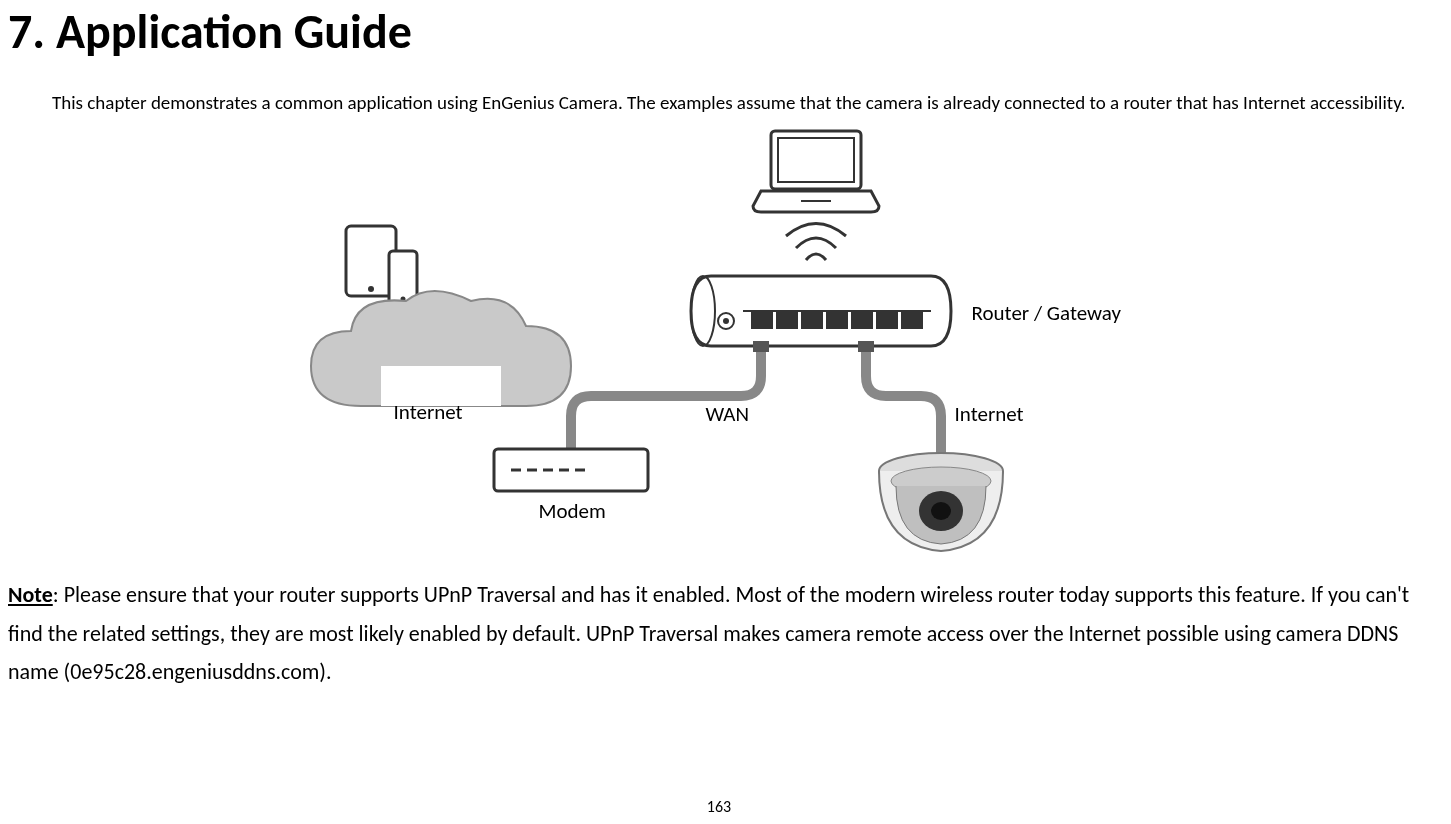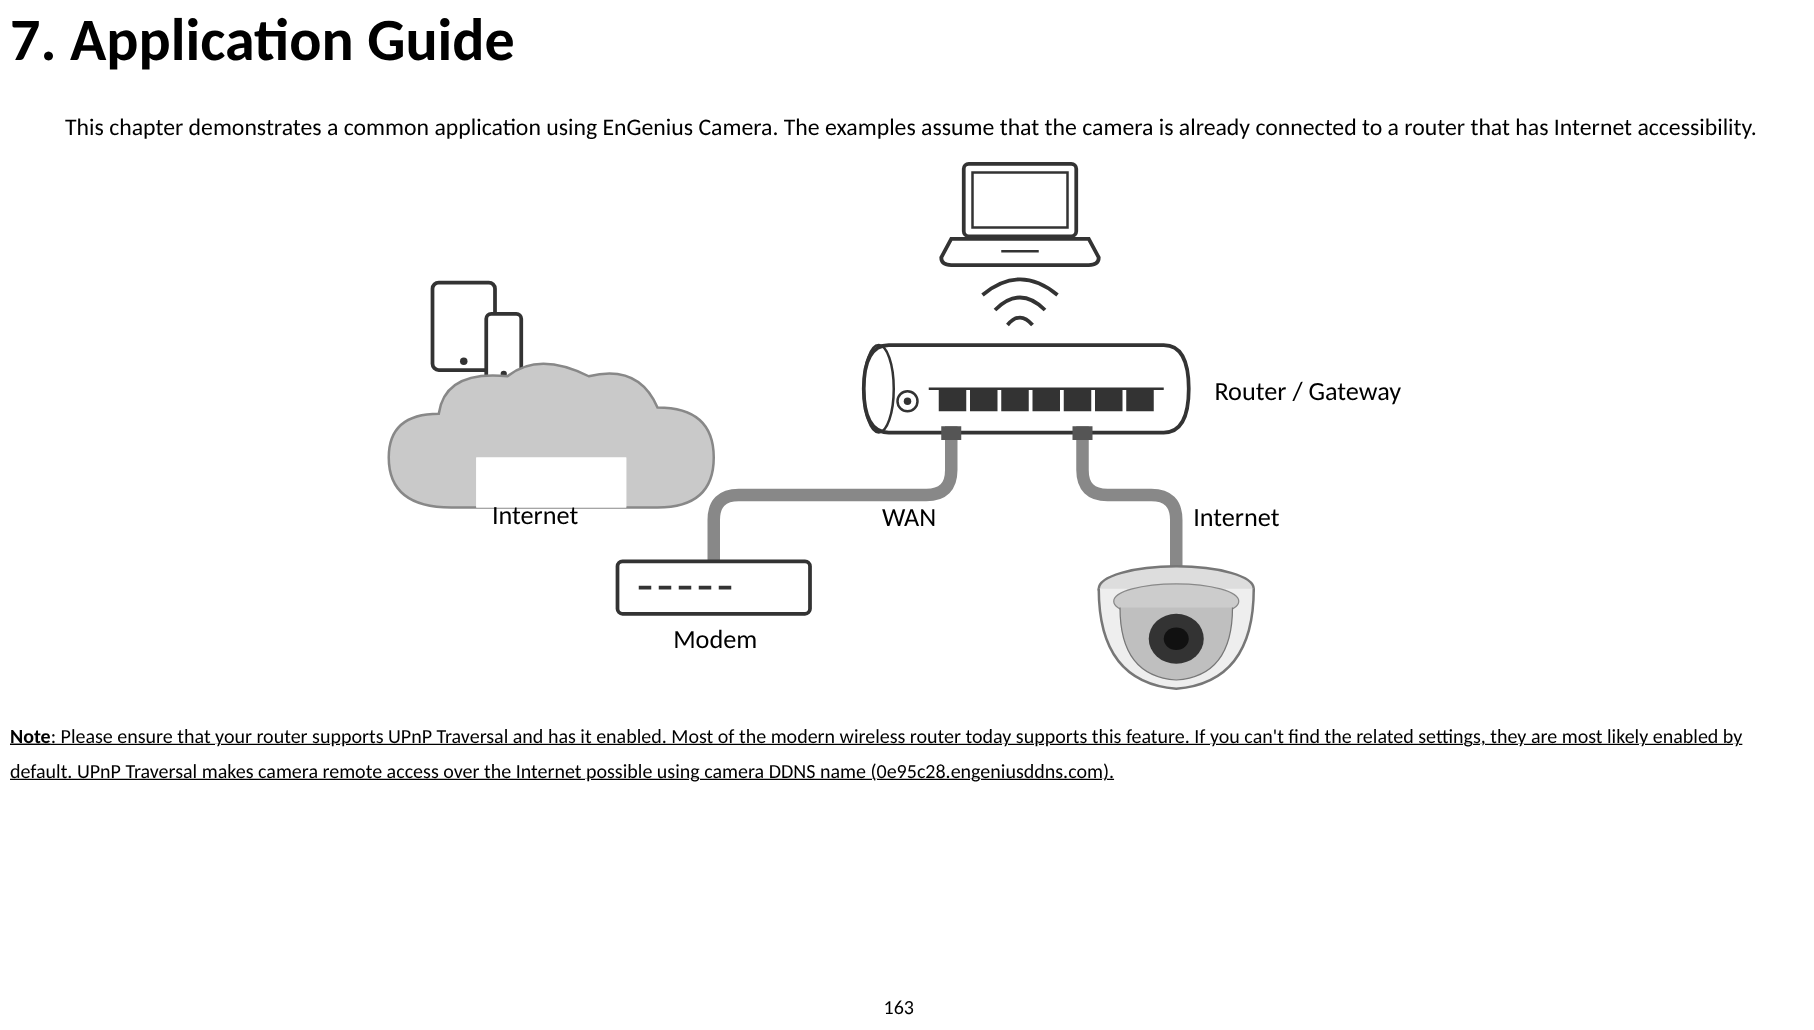--- a/index.html
+++ b/index.html
@@ -34,24 +34,23 @@
       position: relative;
       width: 850px;
       height: 436px;
     }
     .label {
       position: absolute;
       font-size: 21px;
       color: #000000;
     }
     .note {
-      font-size: 16px;
+      font-size: 22px;
       line-height: 1.75;
       margin-top: 0;
-      text-decoration: underline;
     }
     .note-label {
       font-weight: bold;
       text-decoration: underline;
     }
     .page-number {
       position: absolute;
       bottom: 8px;
       left: 0;
       right: 13px;

